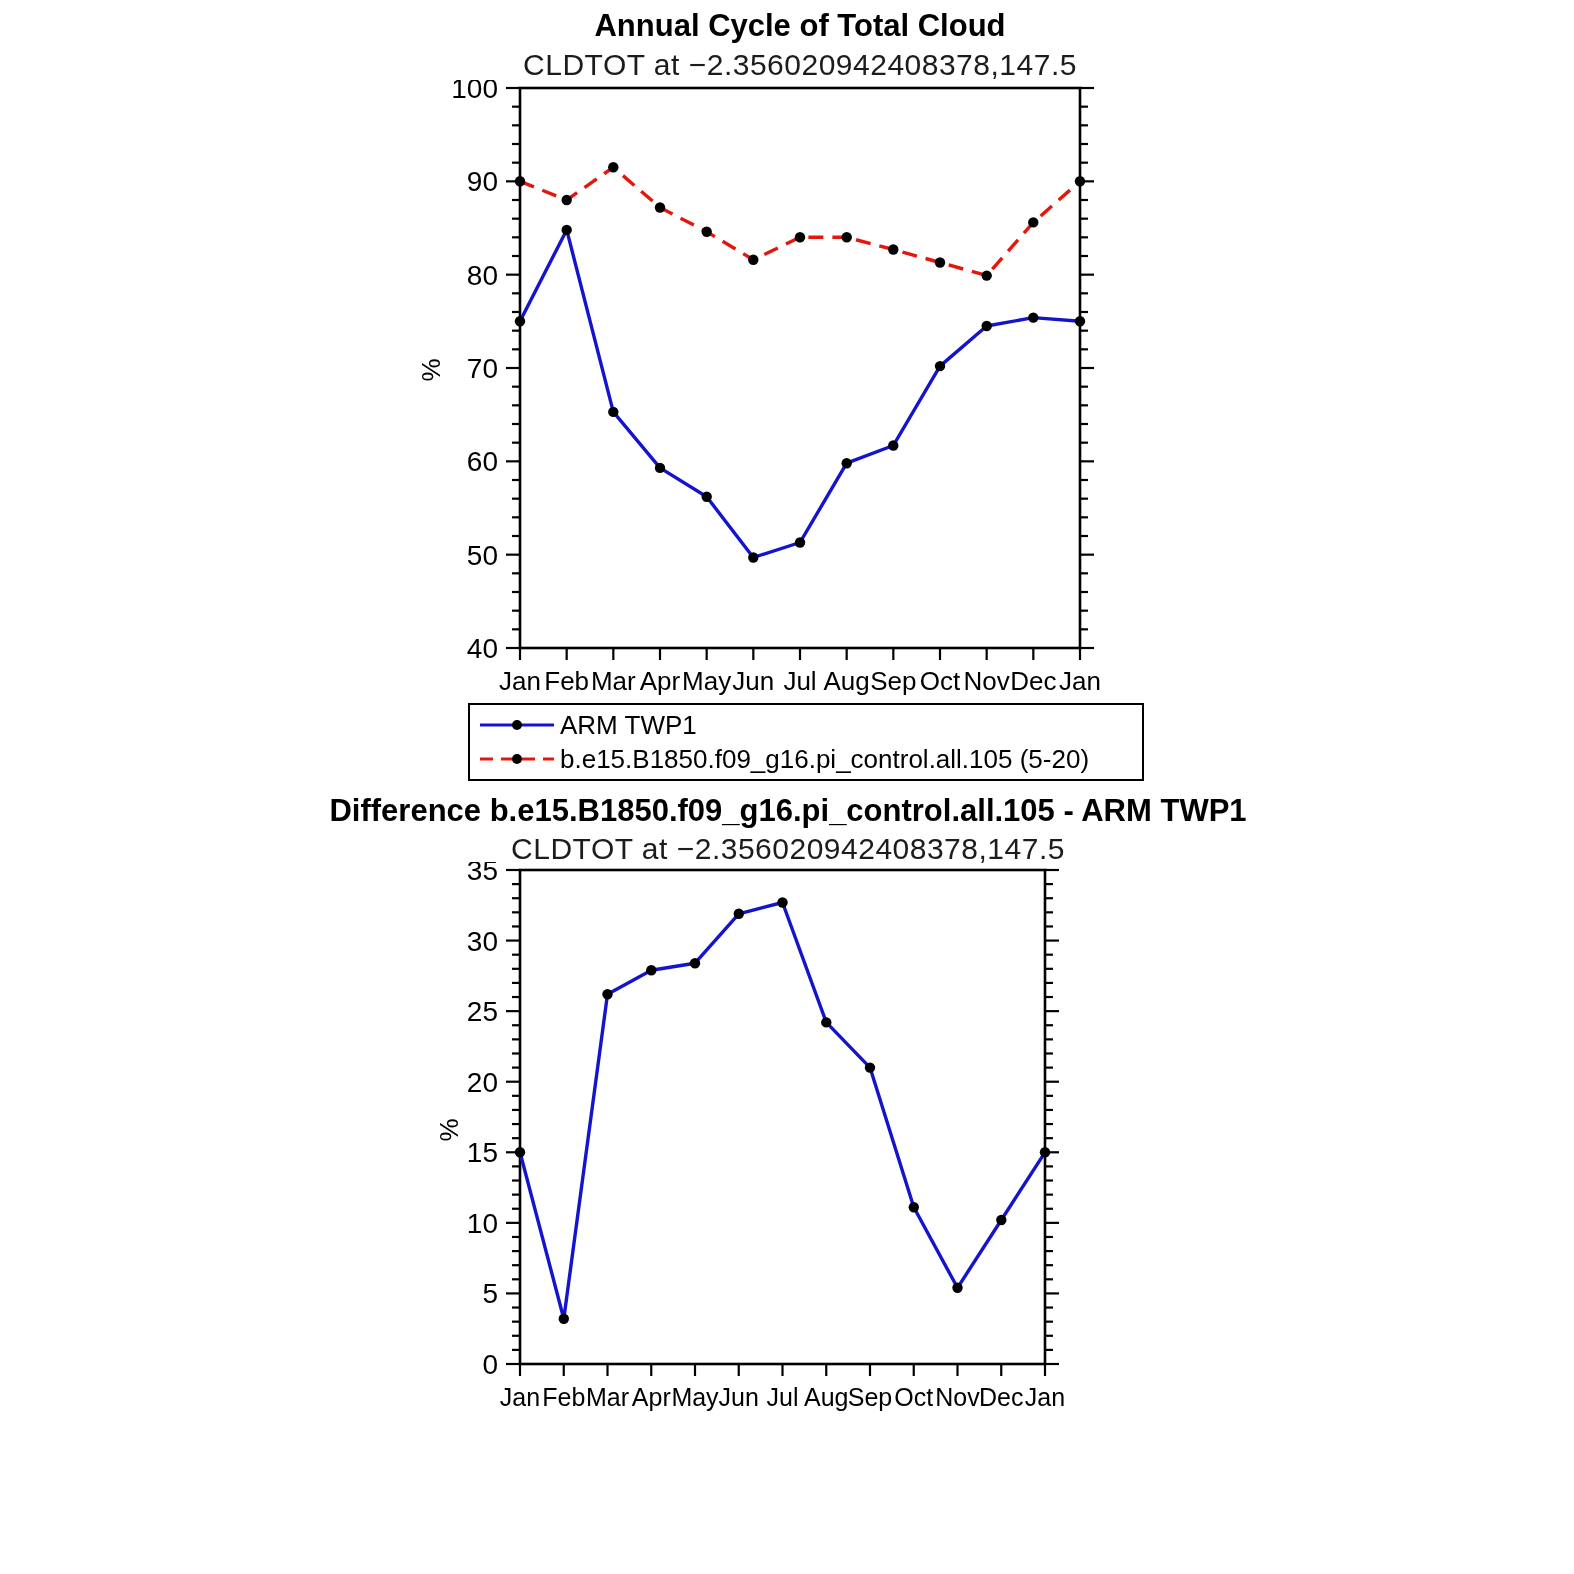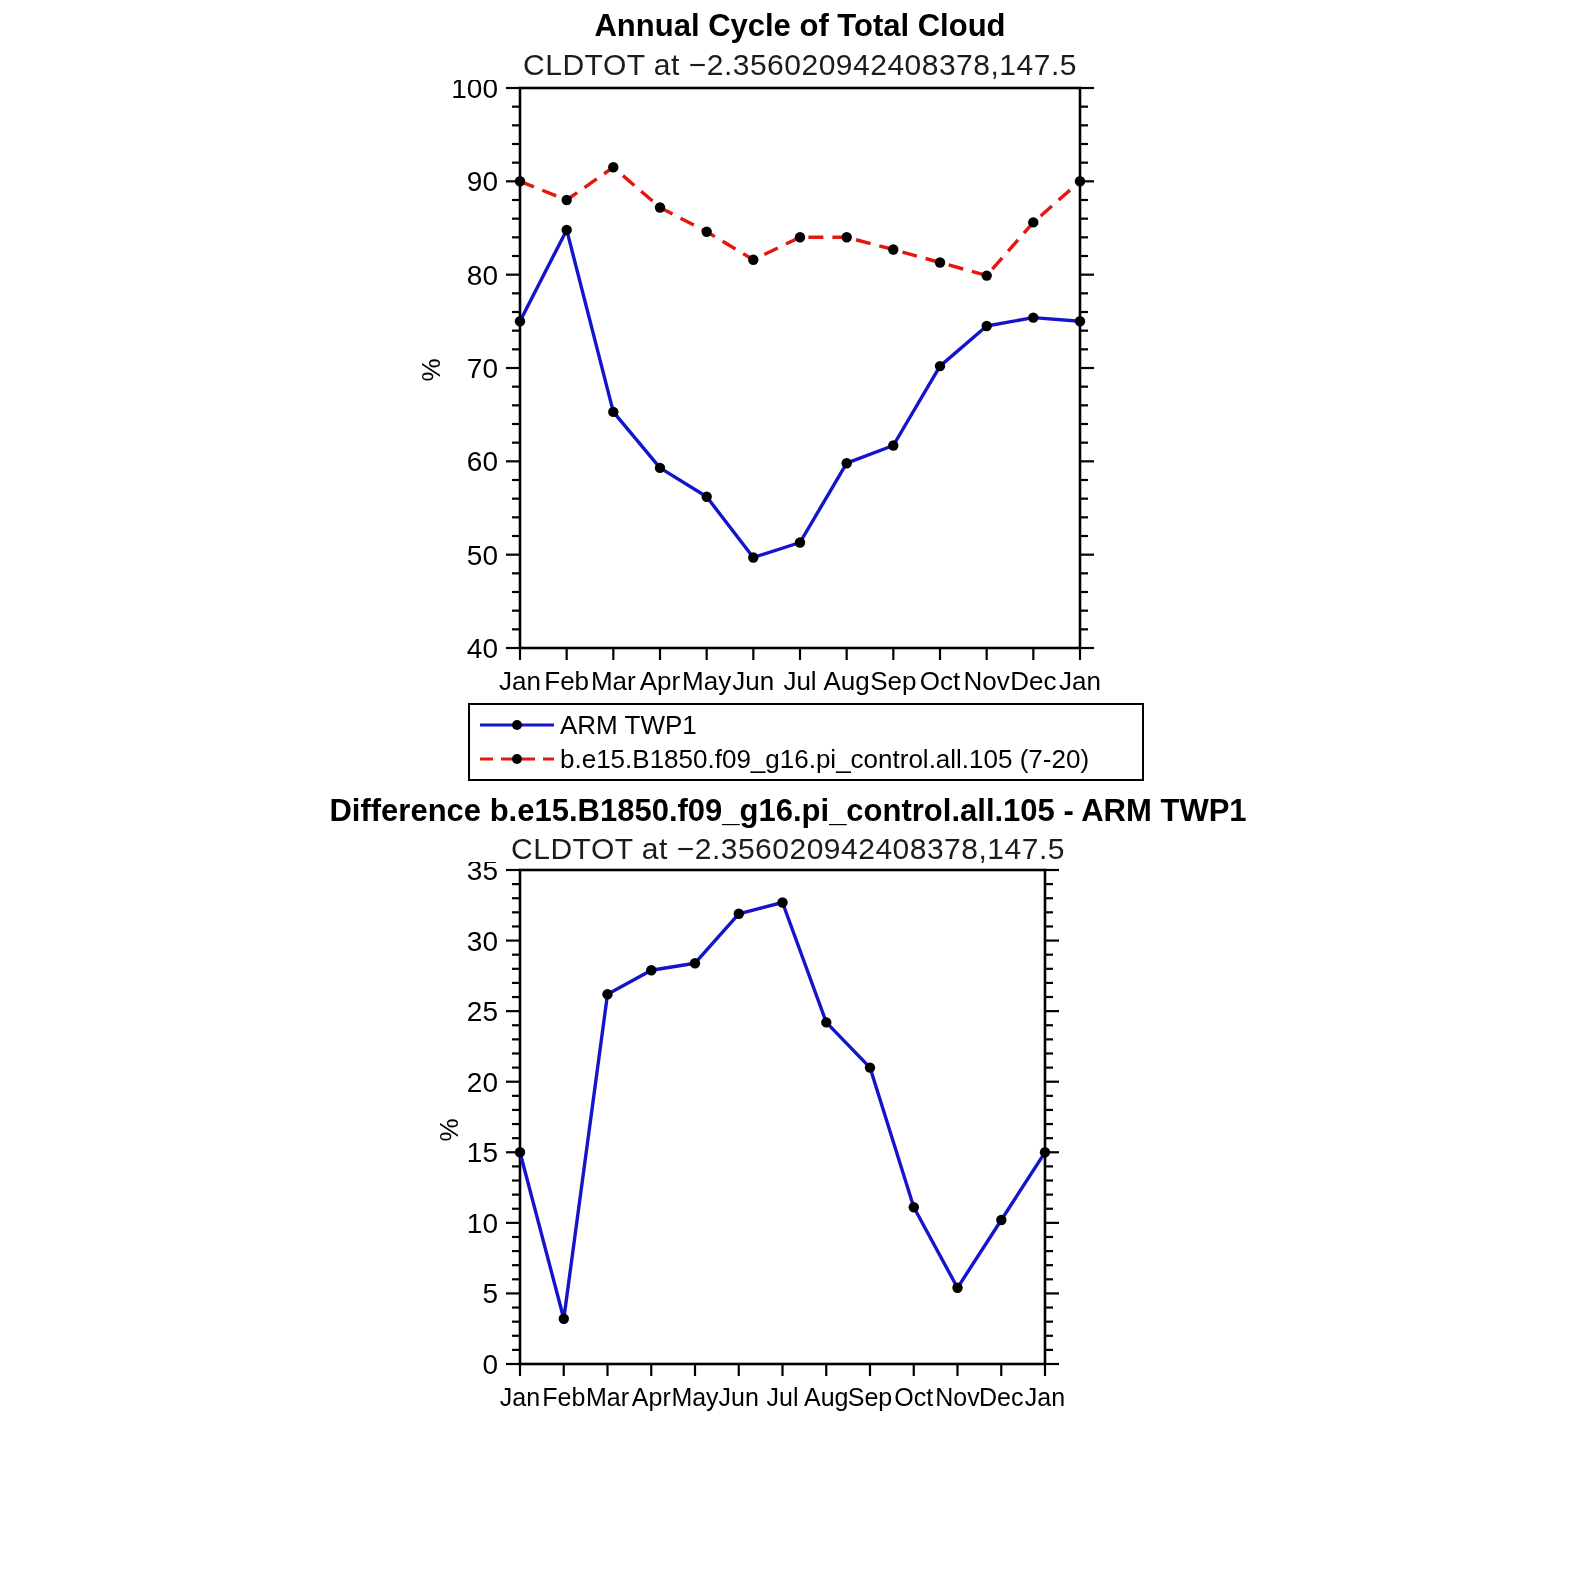--- a/index.html
+++ b/index.html
@@ -172,21 +172,21 @@
       <line x1="4" y1="11" x2="78" y2="11" stroke="#1414cc" stroke-width="3.2"></line>
       <circle cx="41" cy="11" r="5" fill="#000000"></circle>
     </svg>
     <span class="legend-label">ARM TWP1</span>
   </div>
   <div class="legend-row">
     <svg class="sample-svg" width="82" height="22">
       <line x1="4" y1="11" x2="78" y2="11" stroke="#e3170d" stroke-width="3.2" stroke-dasharray="13 8"></line>
       <circle cx="41" cy="11" r="5" fill="#000000"></circle>
     </svg>
-    <span class="legend-label">b.e15.B1850.f09_g16.pi_control.all.105 (7-20)</span>
+    <span class="legend-label">b.e15.B1850.f09_g16.pi_control.all.105 (5-20)</span>
   </div>
 </div>
 
 <div id="title2" class="chart-title">Difference b.e15.B1850.f09_g16.pi_control.all.105 - ARM TWP1</div>
 <div id="subtitle2" class="chart-subtitle">CLDTOT at −2.356020942408378,147.5</div>
 <svg id="chart2" width="720" height="600">
     <rect x="100" y="8" width="525" height="494" fill="none" stroke="#000000" stroke-width="2.6"></rect>
     <line x1="86" y1="502" x2="100" y2="502" stroke="#000000" stroke-width="2.2"></line>
     <line x1="625" y1="502" x2="639" y2="502" stroke="#000000" stroke-width="2.2"></line>
     <text x="78" y="512" text-anchor="end" font-size="28" fill="#000">0</text>

